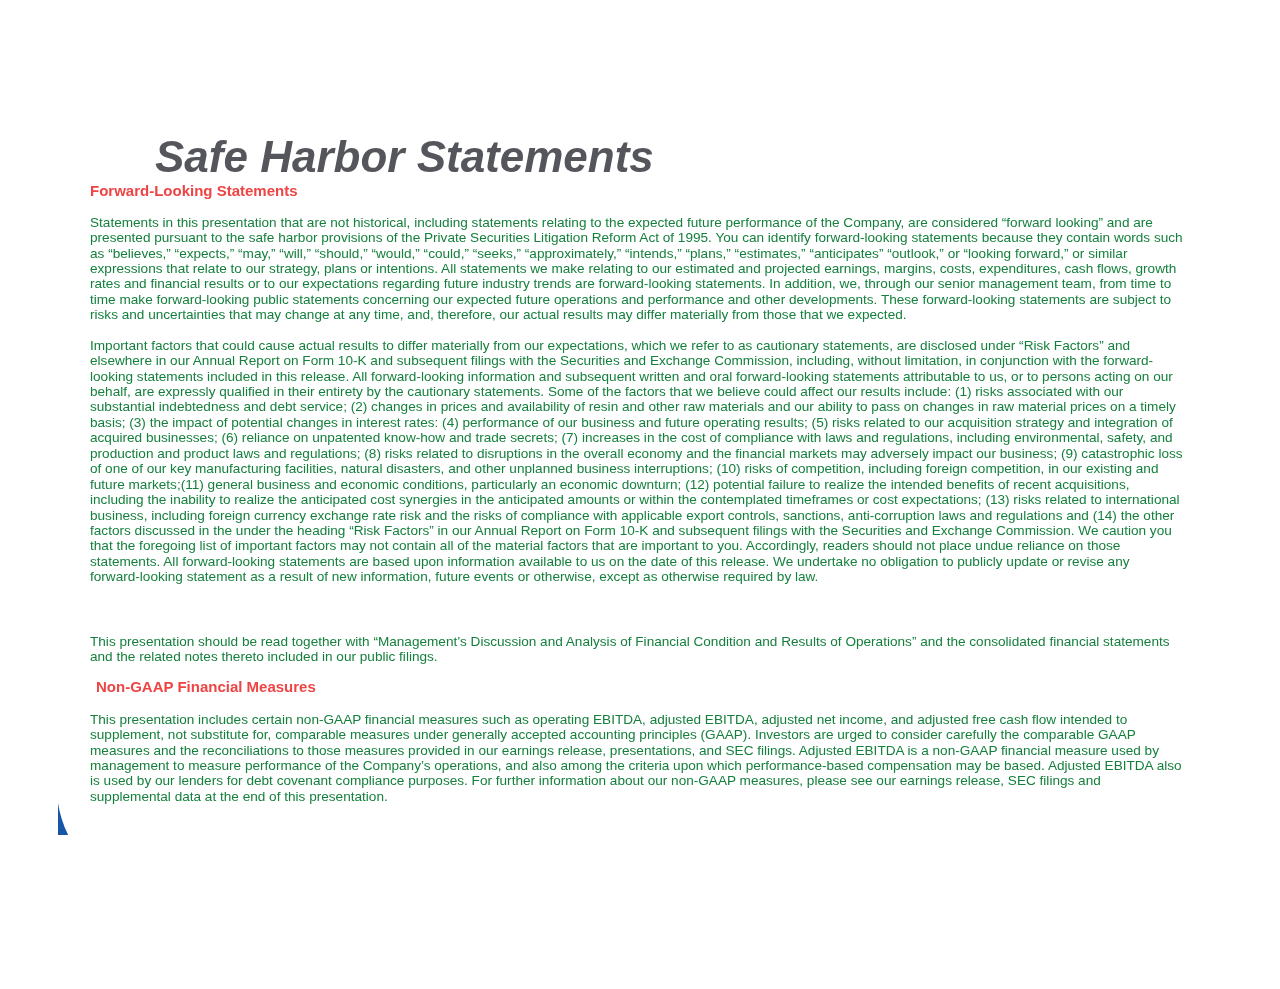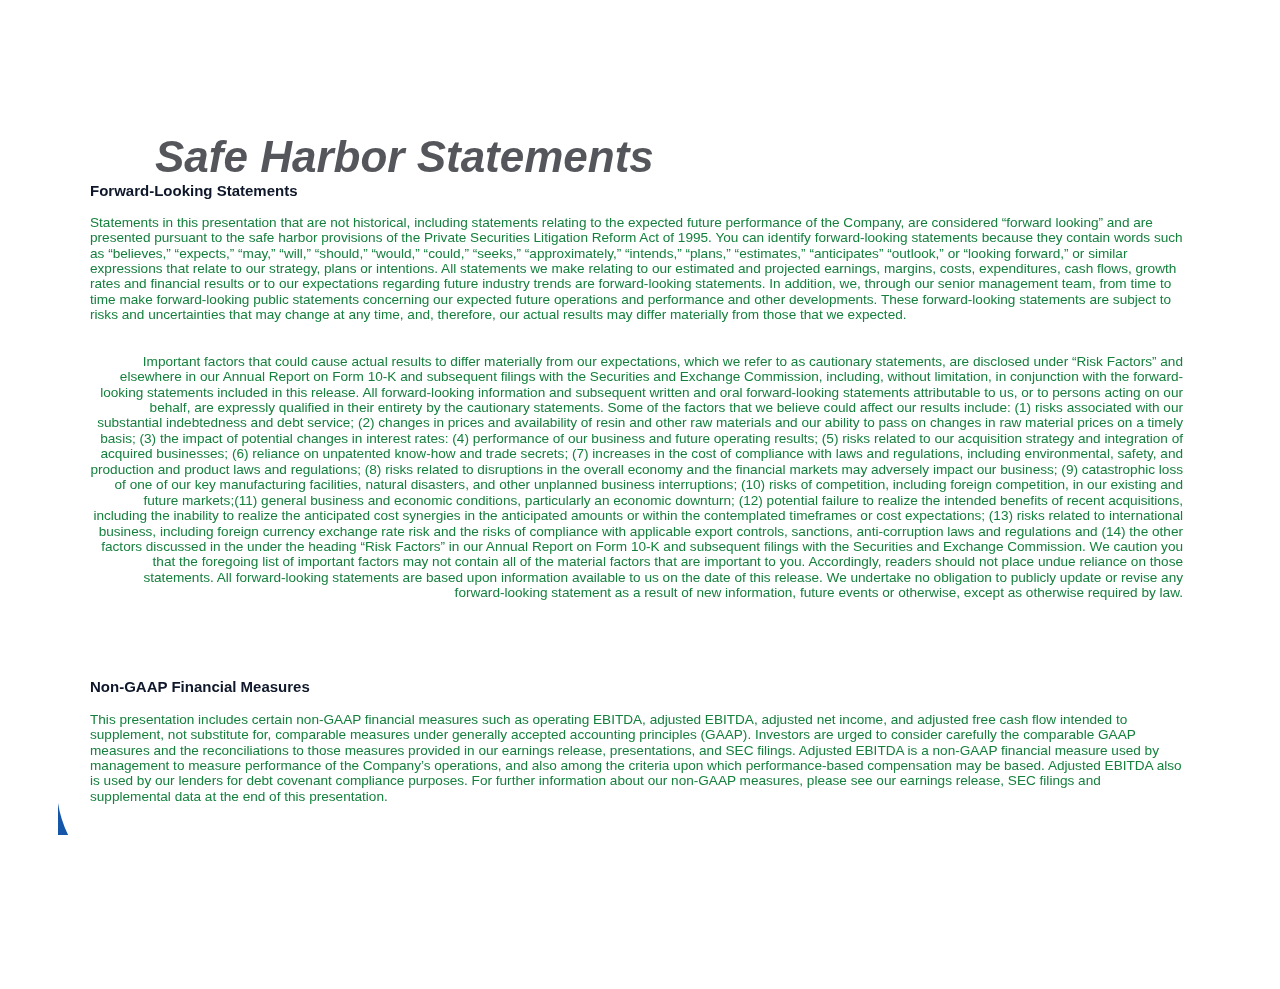--- a/index.html
+++ b/index.html
@@ -24,36 +24,36 @@
     font-style: italic;
     color: #54565B;
     letter-spacing: 0px;
     white-space: nowrap;
   }
   .section-heading {
     position: absolute;
     left: 90px;
     font-size: 15px;
     font-weight: bold;
-    color: #0f172a;
+    color: #ef4444;
     white-space: nowrap;
   }
   .heading-fls  { top: 170px; }
-  .heading-gaap { top: 666px; }
+  .heading-gaap { top: 666px; margin-left: 6px; }
   .body-para {
     position: absolute;
     left: 90px;
     width: 1093px;
     font-size: 13.6px;
     line-height: 15.45px;
     color: #15803d;
     text-align: left;
   }
   .para-1 { top: 201px; }
-  .para-2 { top: 340px; text-align: right; }
+  .para-2 { top: 324px; }
   .para-3 { top: 620px; }
   .para-4 { top: 698px; }
   .blue-wedge {
     position: absolute;
     left: 58px;
     top: 803px;
     width: 257px;
     height: 129px;
   }
   .berry-logo {
@@ -88,20 +88,21 @@
 <div class="slide">
 
   <h1 class="slide-title">Safe Harbor Statements</h1>
 
   <h2 class="section-heading heading-fls">Forward-Looking Statements</h2>
 
   <p class="body-para para-1">Statements in this presentation that are not historical, including statements relating to the expected future performance of the Company, are considered “forward looking” and are presented pursuant to the safe harbor provisions of the Private Securities Litigation Reform Act of 1995.  You can identify forward-looking statements because they contain words such as “believes,” “expects,” “may,” “will,” “should,” “would,” “could,” “seeks,” “approximately,” “intends,” “plans,” “estimates,” “anticipates” “outlook,” or “looking forward,” or similar expressions that relate to our strategy, plans or intentions.  All statements we make relating to our estimated and projected earnings, margins, costs, expenditures, cash flows, growth rates and financial results or to our expectations regarding future industry trends are forward-looking statements.  In addition, we, through our senior management team, from time to time make forward-looking public statements concerning our expected future operations and performance and other developments.  These forward-looking statements are subject to risks and uncertainties that may change at any time, and, therefore, our actual results may differ materially from those that we expected.</p>
 
   <p class="body-para para-2">Important factors that could cause actual results to differ materially from our expectations, which we refer to as cautionary statements, are disclosed under “Risk Factors” and elsewhere in our Annual Report on Form 10-K and subsequent filings with the Securities and Exchange Commission, including, without limitation, in conjunction with the forward-looking statements included in this release.  All forward-looking information and subsequent written and oral forward-looking statements attributable to us, or to persons acting on our behalf, are expressly qualified in their entirety by the cautionary statements.  Some of the factors that we believe could affect our results include:  (1) risks associated with our substantial indebtedness and debt service; (2) changes in prices and availability of resin and other raw materials and our ability to pass on changes in raw material prices on a timely basis; (3)  the impact of potential changes in interest rates: (4)  performance of our business and future operating results; (5)  risks related to our acquisition strategy and integration of acquired businesses; (6)  reliance on unpatented know-how and trade secrets; (7)  increases in the cost of compliance with laws and regulations, including environmental, safety, and production and product laws and regulations; (8)  risks related to disruptions in the overall economy and the financial markets may adversely impact our business; (9)  catastrophic loss of one of our key manufacturing facilities, natural disasters, and other unplanned business interruptions; (10)  risks of competition, including foreign competition, in our existing and future markets;(11)  general business and economic conditions, particularly an economic downturn; (12)  potential failure to realize the intended benefits of recent acquisitions, including the inability to realize the anticipated cost synergies in the anticipated amounts or within the contemplated timeframes or cost expectations; (13)  risks related to international business, including foreign currency exchange rate risk and the risks of compliance with applicable export controls, sanctions, anti-corruption laws and regulations and (14)  the other factors discussed in the under the heading “Risk Factors” in our Annual Report on Form 10-K and subsequent filings with the Securities and Exchange Commission.  We caution you that the foregoing list of important factors may not contain all of the material factors that are important to you.  Accordingly, readers should not place undue reliance on those statements. All forward-looking statements are based upon information available to us on the date of this release.  We undertake no obligation to publicly update or revise any forward-looking statement as a result of new information, future events or otherwise, except as otherwise required by law.</p>
 
+  <p class="body-para para-3">This presentation should be read together with “Management’s Discussion and Analysis of Financial Condition and Results of Operations” and the consolidated financial statements and the related notes thereto included in our public filings.</p>
 
   <h2 class="section-heading heading-gaap">Non-GAAP Financial Measures</h2>
 
   <p class="body-para para-4">This presentation includes certain non-GAAP financial measures such as operating EBITDA, adjusted EBITDA, adjusted net income, and adjusted free cash flow intended to supplement, not substitute for, comparable measures under generally accepted accounting principles (GAAP).  Investors are urged to consider carefully the comparable GAAP measures and the reconciliations to those measures provided in our earnings release, presentations, and SEC filings.  Adjusted EBITDA is a non-GAAP financial measure used by management to measure performance of the Company’s operations, and also among the criteria upon which performance-based compensation may be based.  Adjusted EBITDA also is used by our lenders for debt covenant compliance purposes.  For further information about our non-GAAP measures, please see our earnings release, SEC filings and supplemental data at the end of this presentation.</p>
 
   <svg class="blue-wedge" viewBox="0 0 257 129" preserveAspectRatio="none">
     <path d="M 0 0 C 8 52, 55 98, 118 114 C 168 126, 222 128, 257 129 L 0 129 Z" fill="#1656A9"></path>
   </svg>
 
   <div class="berry-logo">

